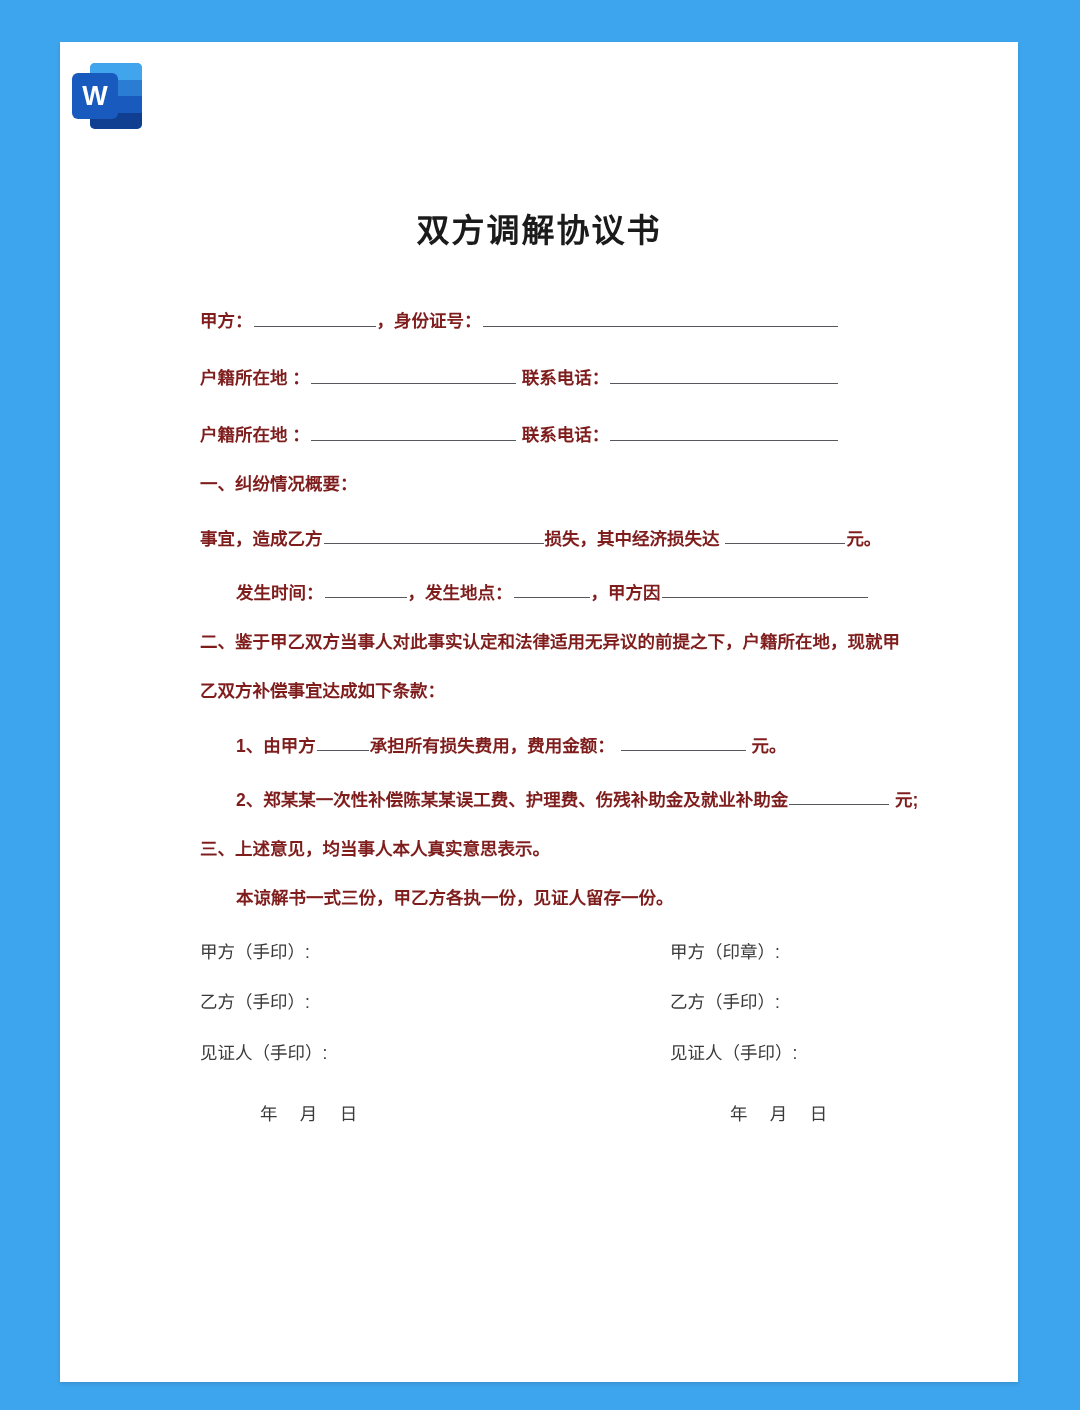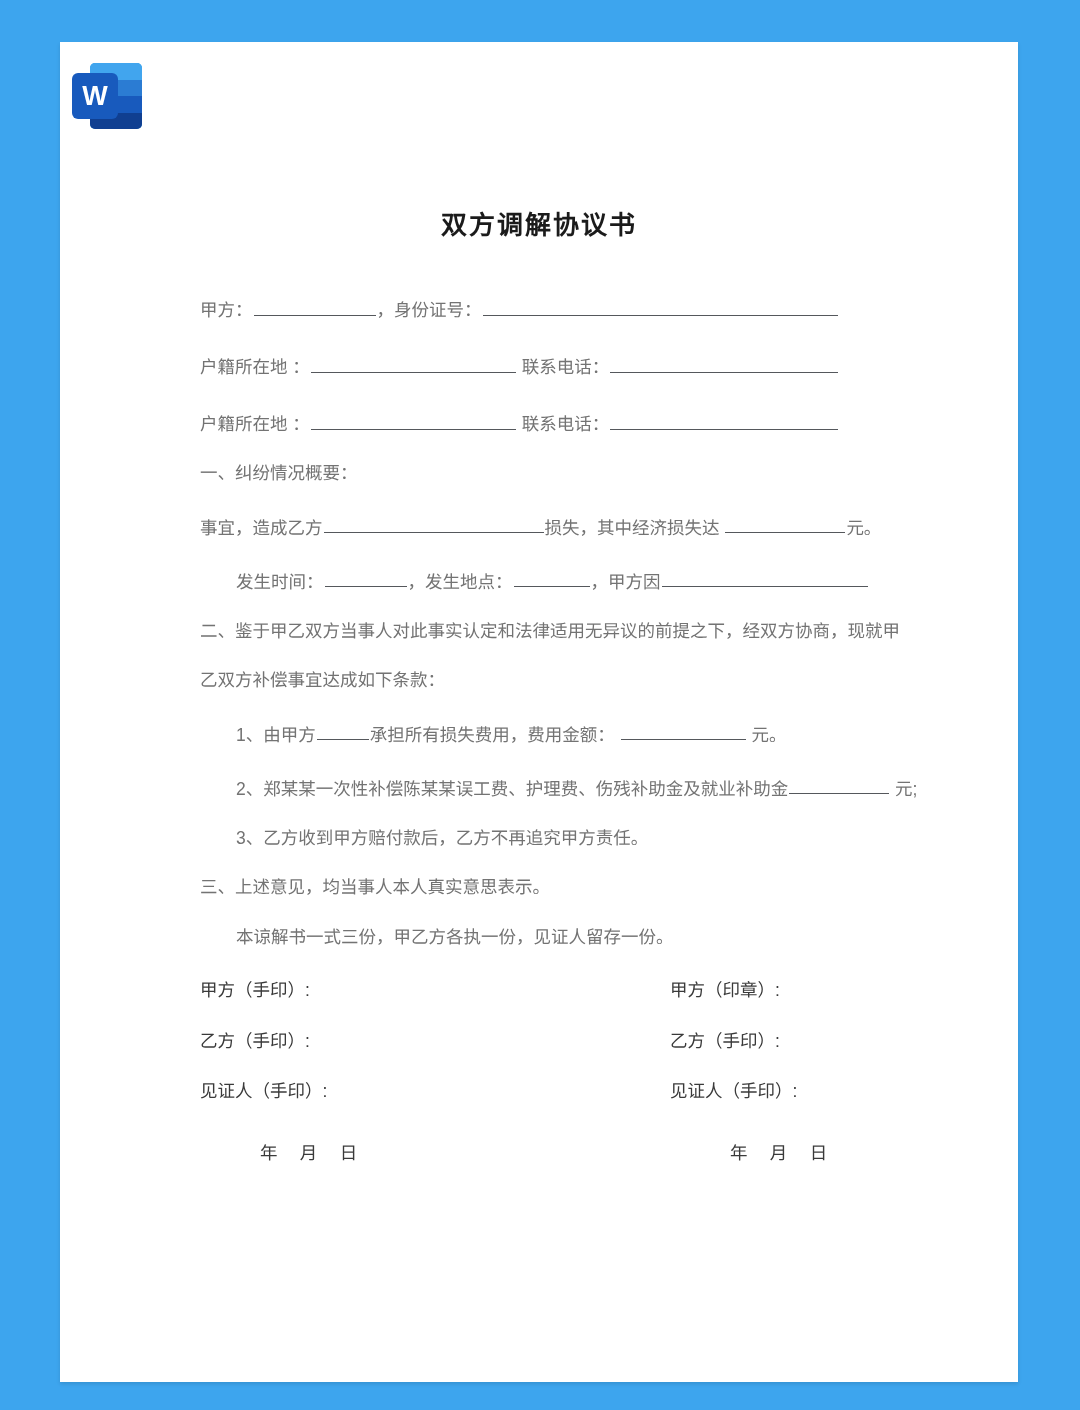--- a/index.html
+++ b/index.html
@@ -95,36 +95,37 @@
     top: 108px;
     width: 100%;
     padding: 0 0 0 0;
     box-sizing: border-box;
     color: #3a3a3a;
     font-size: 17.5px;
   }
 
   .doc-title {
     text-align: center;
-    font-size: 26px;
+    font-size: 33px;
     font-weight: bold;
     color: #1b1b1b;
     margin: 54px 0 0 0;
     letter-spacing: 2px;
   }
 
   .content {
     margin: 56px 0 0 0;
     padding: 0 75px 0 140px;
   }
 
   .line {
     line-height: 1;
     white-space: nowrap;
-    color: #737373;
+    color: #7f1d1d;
+    font-weight: bold;
   }
   .line.wrapline { white-space: normal; }
 
   
   .r-party      { margin-bottom: 35px; }
   .r-sec        { margin-bottom: 32px; }
   .r-sub        { margin-bottom: 32px; margin-top: 26px; }
   .r-clause     { margin-bottom: 32px; }
   .r-tight      { margin-bottom: 28px; }
 
@@ -211,32 +212,31 @@
       <div class="line r-sub">一、纠纷情况概要：</div>
 
       <div class="line r-sec">
         <span>事宜，造成乙方</span><span class="blank b-loss"></span><span>损失，其中经济损失达</span>&nbsp;<span class="blank b-money"></span><span>元。</span>
       </div>
 
       <div class="line r-sub indent-1">
         <span>发生时间：</span><span class="blank b-time"></span><span>，发生地点：</span><span class="blank b-place"></span><span>，甲方因</span><span class="blank b-reason"></span>
       </div>
 
-      <div class="line wrapline r-sub">二、鉴于甲乙双方当事人对此事实认定和法律适用无异议的前提之下，经双方协商，现就甲</div>
+      <div class="line wrapline r-sub">二、鉴于甲乙双方当事人对此事实认定和法律适用无异议的前提之下，户籍所在地，现就甲</div>
       <div class="line r-sub">乙双方补偿事宜达成如下条款：</div>
 
       <div class="line r-clause indent-1">
         <span>1、由甲方</span><span class="blank b-party"></span><span>承担所有损失费用，费用金额：</span>&nbsp;<span class="blank b-amount"></span>&nbsp;<span>元。</span>
       </div>
 
       <div class="line r-clause indent-1">
         <span>2、郑某某一次性补偿陈某某误工费、护理费、伤残补助金及就业补助金</span><span class="blank b-subsidy"></span>&nbsp;<span>元;</span>
       </div>
 
-      <div class="line r-sub indent-1">3、乙方收到甲方赔付款后，乙方不再追究甲方责任。</div>
 
       <div class="line r-sub">三、上述意见，均当事人本人真实意思表示。</div>
       <div class="line r-tight indent-1">本谅解书一式三份，甲乙方各执一份，见证人留存一份。</div>
 
       <div class="sign-block">
         <div class="sign-row">
           <div class="sign-col-l">甲方（手印）:</div>
           <div class="sign-col-r">甲方（印章）:</div>
         </div>
         <div class="sign-row">

